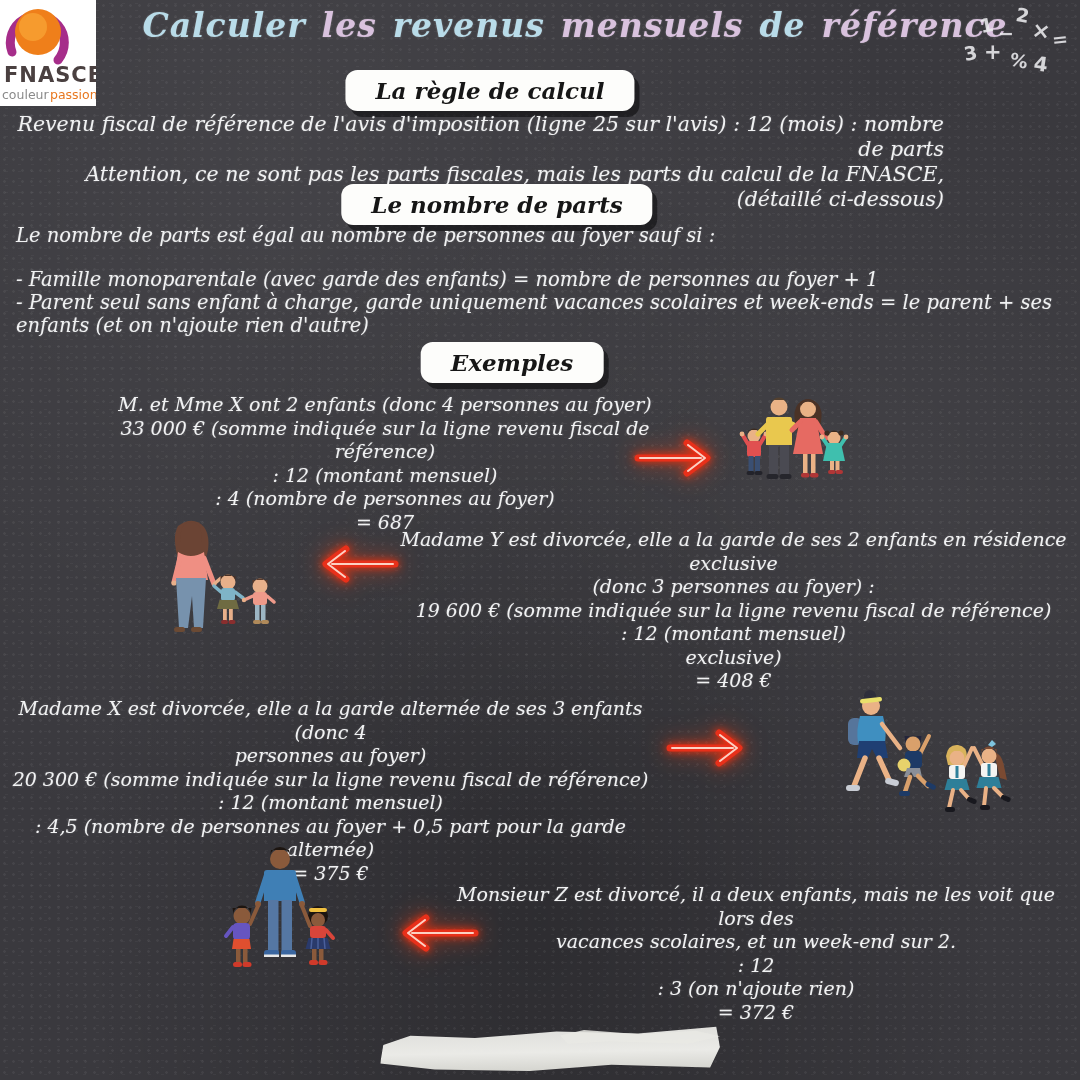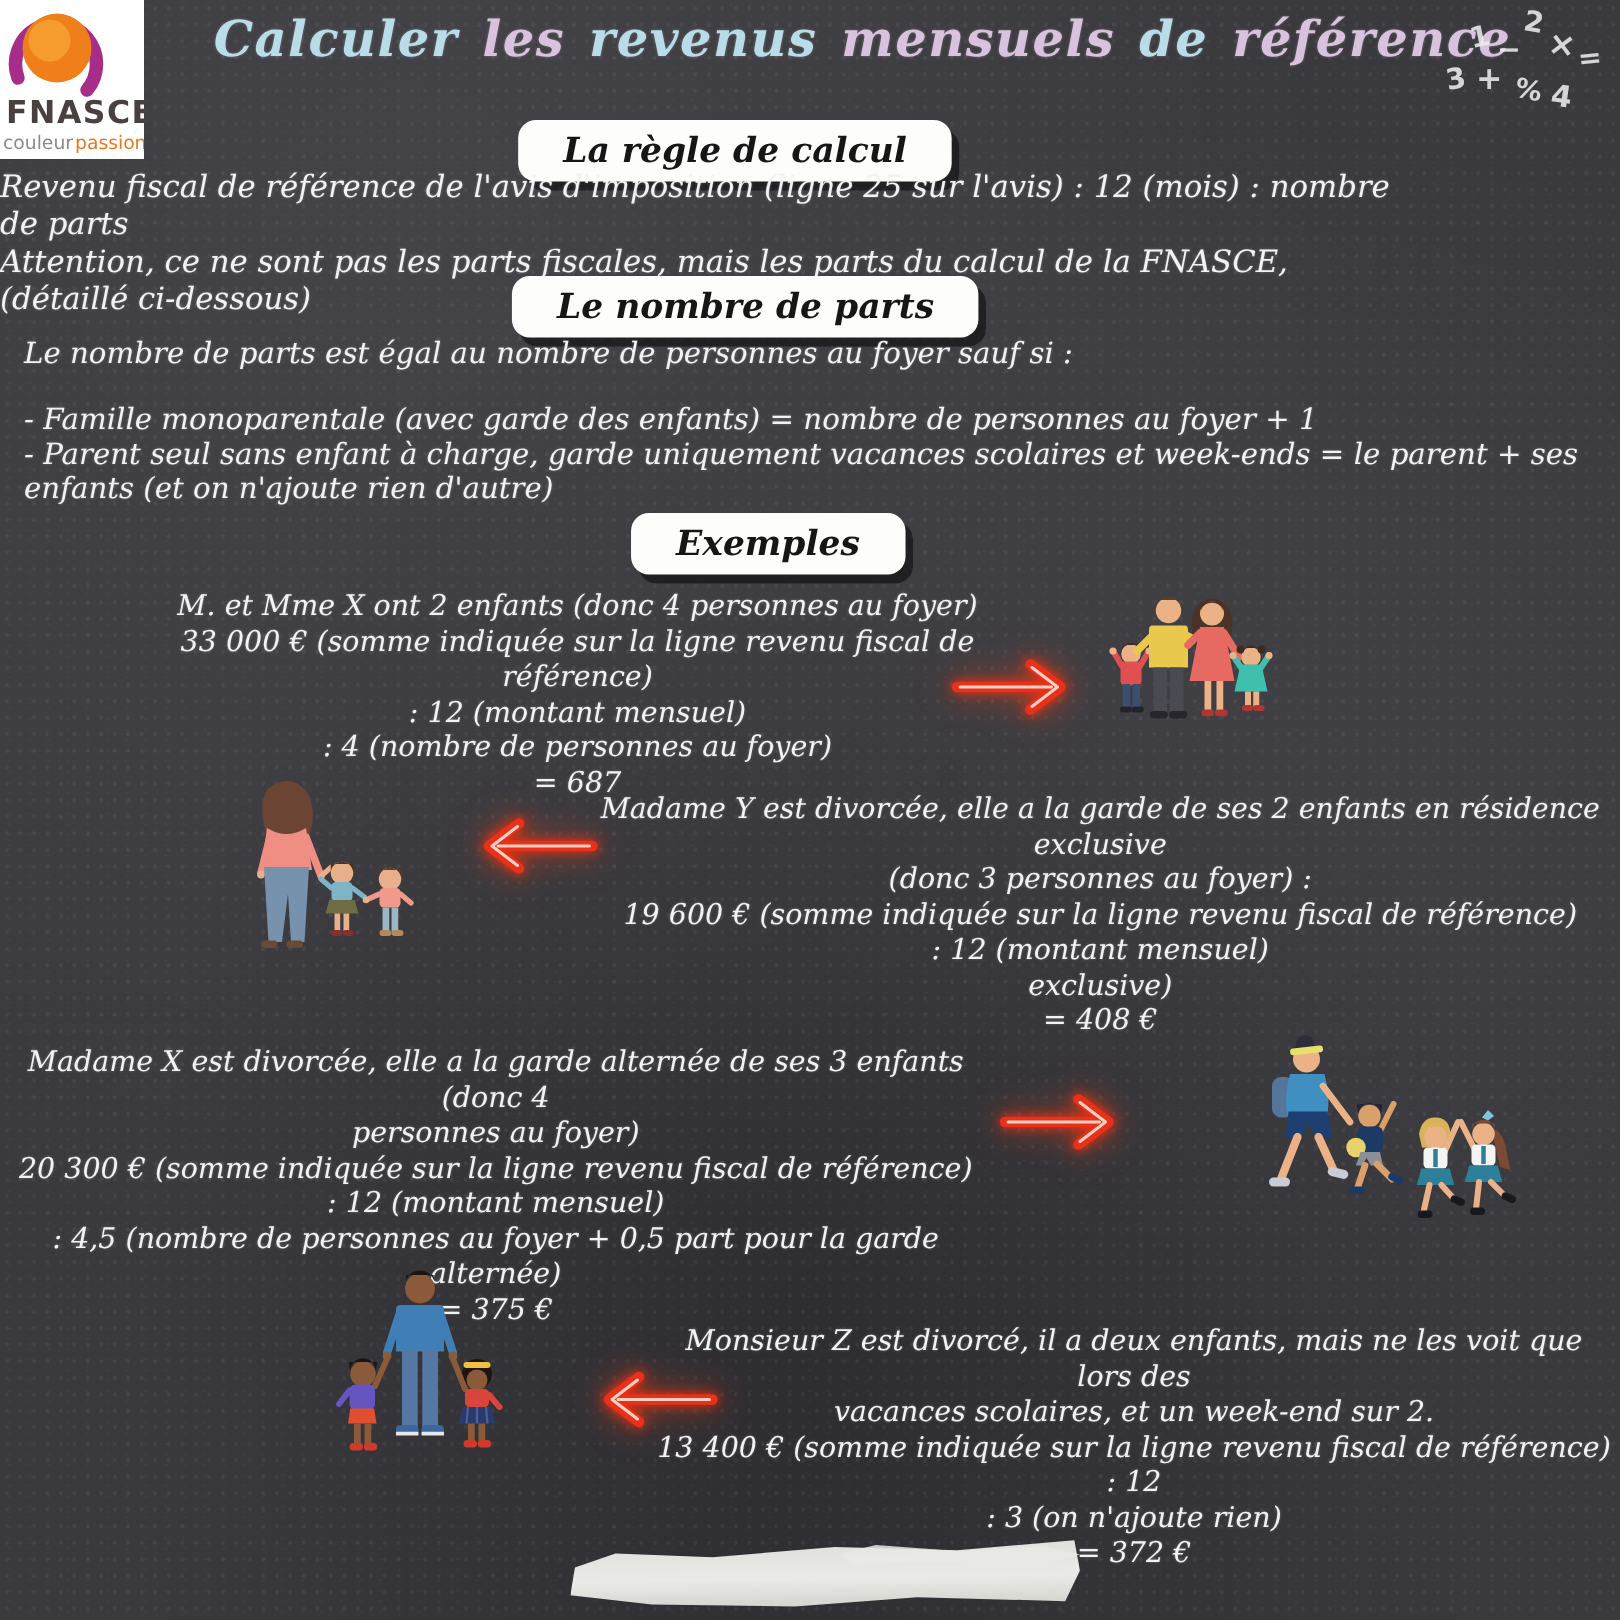--- a/index.html
+++ b/index.html
@@ -39,25 +39,25 @@
   #doodle span:nth-of-type(3){ left:58px; top:2px;  font-size:19px; transform:rotate(10deg); }
   #doodle span:nth-of-type(4){ left:74px; top:16px; font-size:22px; transform:rotate(8deg); }
   #doodle span:nth-of-type(5){ left:94px; top:26px; font-size:19px; transform:rotate(-6deg); }
   #doodle span:nth-of-type(6){ left:6px;  top:40px; font-size:19px; transform:rotate(-10deg); }
   #doodle span:nth-of-type(7){ left:26px; top:38px; font-size:21px; }
   #doodle span:nth-of-type(8){ left:52px; top:48px; font-size:18px; transform:rotate(12deg); }
   #doodle span:nth-of-type(9){ left:76px; top:50px; font-size:20px; transform:rotate(8deg); }
   
   #logo{ position:absolute; left:0; top:0; }
   
-  #ruleBox{ left:490px; top:80px; }
+  #ruleBox{ left:490px; top:70px; }
   #partsBox{ left:497px; top:184px; }
   #exBox{ left:512px; top:342px; }
   
-  #ruleText{ position:absolute; left:0; top:112px; width:944px; text-align:left;
+  #ruleText{ position:absolute; left:0; top:112px; width:944px; text-align:right;
              font-size:20.5px; line-height:25px; }
   
   #partsIntro{ position:absolute; left:16px; top:224px; font-size:19.5px; }
   #bullets{ position:absolute; left:16px; top:268px; width:1052px;
             font-size:19.5px; line-height:23px; }
   
   .ex{ position:absolute; text-align:center; font-size:19px; line-height:23.5px; }
   #ex1{ left:75px;  top:393px; width:620px; }
   #ex2{ left:392px; top:528px; width:683px; }
   #ex3{ left:8px;   top:697px; width:645px; }
@@ -357,21 +357,20 @@
         <path d="M54 7 L74 22 L54 37"></path>
     </g>
     <g stroke="#ffe3d6" stroke-width="2" fill="none" stroke-linecap="round" stroke-linejoin="round" opacity="0.9">
       <path d="M7 22 H68"></path>
         <path d="M55 9 L72 22 L55 35"></path>
     </g>
   </svg>
   <div id="ex4" class="ex chalk">
     <div>Monsieur Z est divorcé, il a deux enfants, mais ne les voit que lors des</div>
     <div>vacances scolaires, et un week-end sur 2.</div>
-    <div>13 400 € (somme indiquée sur la ligne revenu fiscal de référence)</div>
     <div>: 12</div>
     <div>: 3 (on n'ajoute rien)</div>
     <div>= 372 €</div>
   </div>
 
   <div id="smudge"></div>
   <div id="smudge2"></div>
 
 </div>
 

